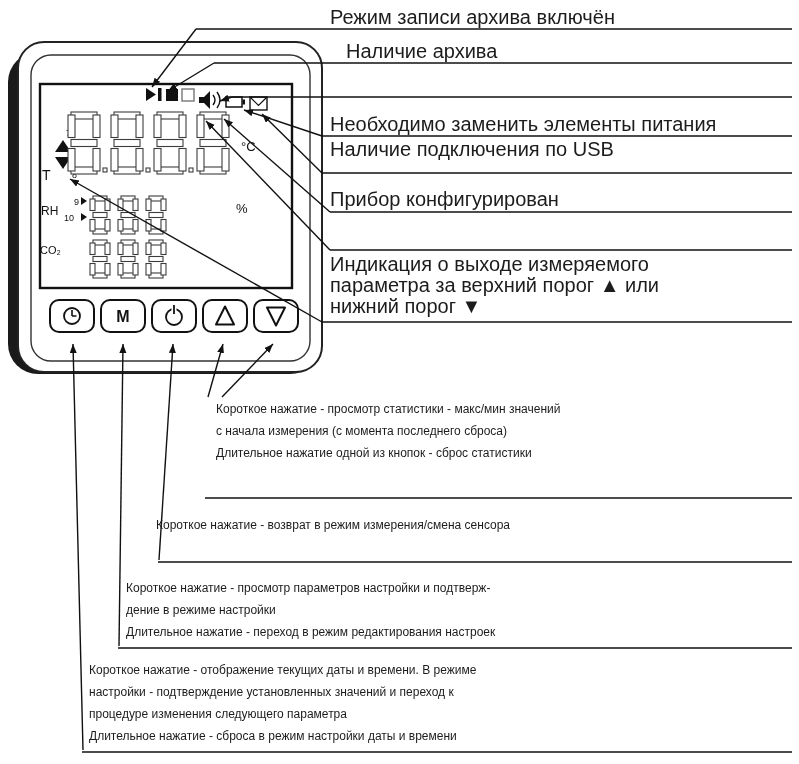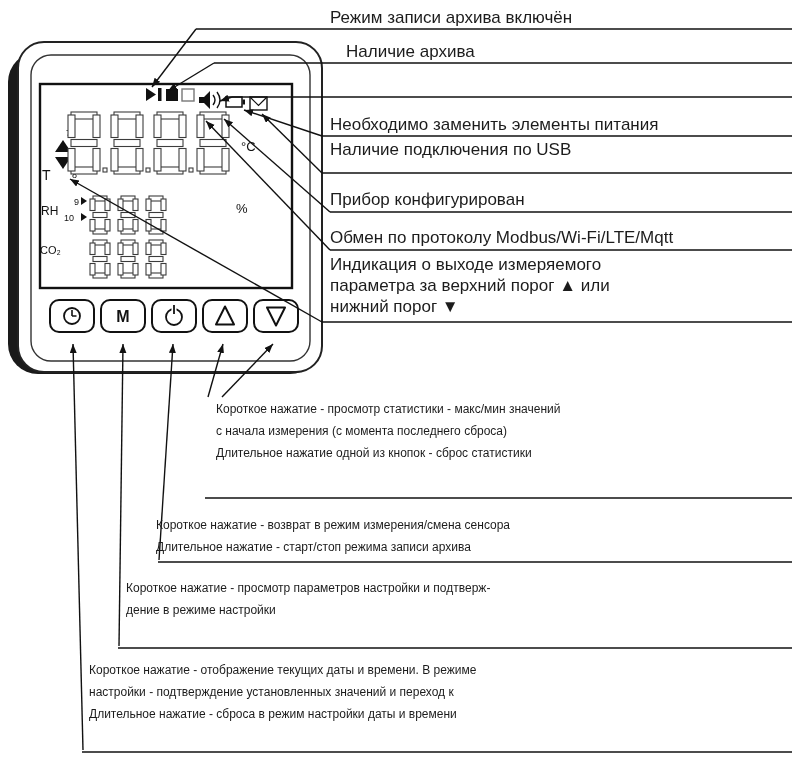--- a/index.html
+++ b/index.html
@@ -1,20 +1,20 @@
 <!DOCTYPE html>
 <html><head>
 <meta charset="utf-8">
 <style>
   html,body{margin:0;padding:0;background:#fff;}
   .stage{position:relative;width:799px;height:764px;background:#ffffff;overflow:hidden;
          font-family:"Liberation Sans","DejaVu Sans",sans-serif;color:#1c1c1c;}
   .stage svg{position:absolute;left:0;top:0;}
   svg text{font-family:"Liberation Sans","DejaVu Sans",sans-serif;fill:#111;}
-  .callout{position:absolute;font-size:17px;line-height:21px;white-space:nowrap;}
+  .callout{position:absolute;font-size:20px;line-height:21px;white-space:nowrap;}
   .note{position:absolute;font-size:12px;line-height:22px;white-space:nowrap;}
 </style>
 </head>
 <body>
 
 <div class="stage">
 
   <svg width="799" height="764" viewBox="0 0 799 764">
     <defs>
       <marker id="arrow" markerWidth="10" markerHeight="8" refX="9" refY="3.5" orient="auto" markerUnits="userSpaceOnUse">
@@ -197,42 +197,42 @@
       <line x1="119" y1="646" x2="123" y2="344" marker-end="url(#arrow)"></line>
       <line x1="83" y1="750" x2="73" y2="344" marker-end="url(#arrow)"></line>
     </g>
   </svg>
 
   <div class="callout" style="left:330px;top:7px">Режим записи архива включён</div>
   <div class="callout" style="left:346px;top:41px">Наличие архива</div>
   <div class="callout" style="left:330px;top:114px">Необходимо заменить элементы питания</div>
   <div class="callout" style="left:330px;top:139px">Наличие подключения по USB</div>
   <div class="callout" style="left:330px;top:189px">Прибор конфигурирован</div>
-  <div class="callout" style="left:330px;top:227px">Обмен по протоколу Modbus/Wi-Fi/LTE/Mqtt</div>
   <div class="callout" style="left:330px;top:254px">
     <div>Индикация о выходе измеряемого</div>
     <div>параметра за верхний порог ▲ или</div>
     <div>нижний порог ▼</div>
   </div>
 
   <div class="note" style="left:216px;top:398px">
     <div>Короткое нажатие - просмотр статистики - макс/мин значений</div>
     <div>с начала измерения (с момента последнего сброса)</div>
     <div>Длительное нажатие одной из кнопок - сброс статистики</div>
   </div>
 
   <div class="note" style="left:156px;top:514px">
     <div>Короткое нажатие - возврат в режим измерения/смена сенсора</div>
-    <div>Длительное нажатие -  старт/стоп режима записи архива</div>
   </div>
 
   <div class="note" style="left:126px;top:577px">
     <div>Короткое нажатие - просмотр параметров настройки и подтверж-</div>
     <div>дение в режиме настройки</div>
+    <div>Длительное нажатие -  переход в режим редактирования настроек</div>
   </div>
 
   <div class="note" style="left:89px;top:659px">
     <div>Короткое нажатие - отображение текущих даты и времени. В режиме</div>
     <div>настройки - подтверждение установленных значений и переход к</div>
+    <div>процедуре изменения следующего параметра</div>
     <div>Длительное нажатие -  сброса в режим настройки даты и времени</div>
   </div>
 
 </div>
 
 </body></html>

